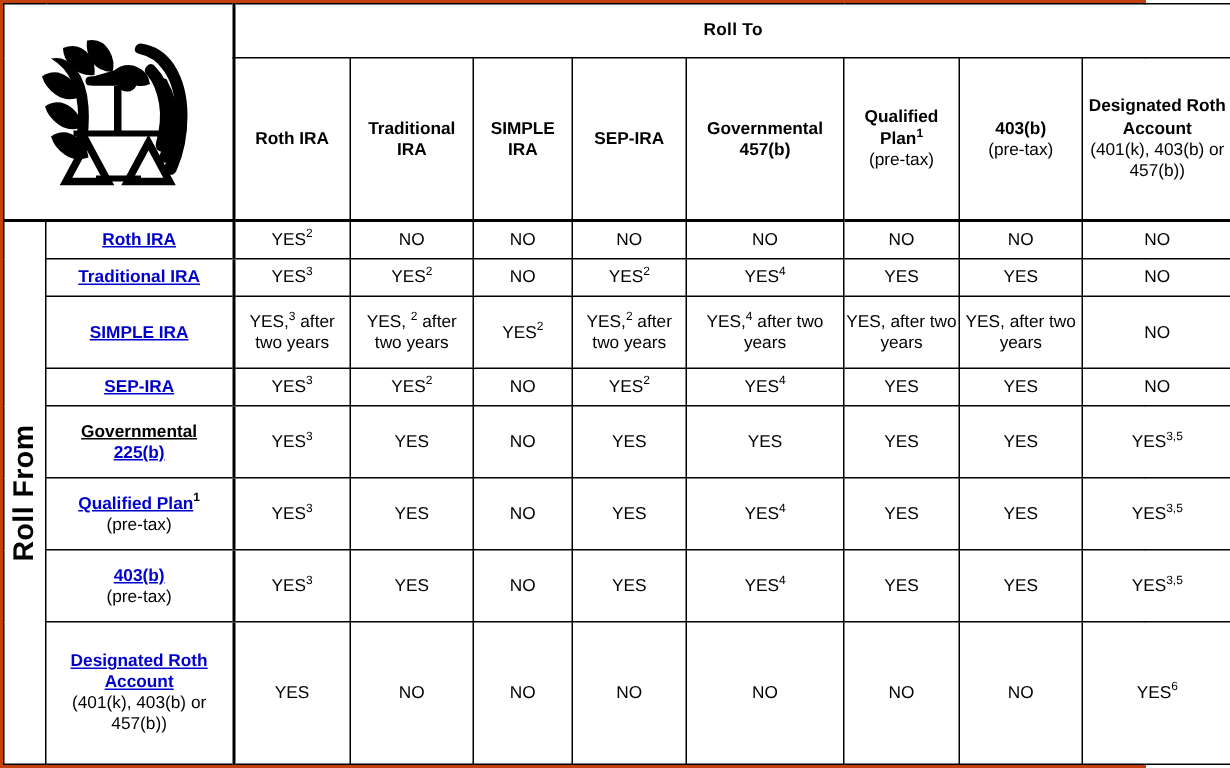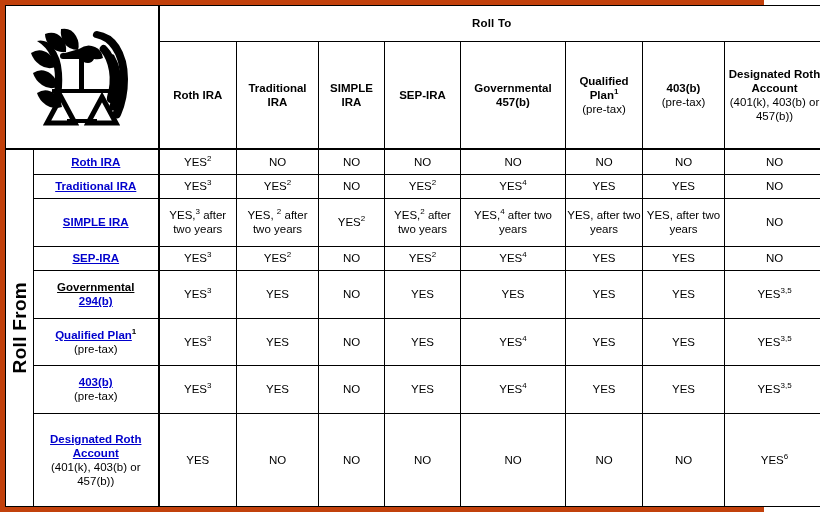--- a/index.html
+++ b/index.html
@@ -5,21 +5,21 @@
   html,body{margin:0;padding:0;}
   body{
     width:820px;height:512px;overflow:hidden;
     background:#ffffff;
     font-family:"Liberation Sans", sans-serif;
     color:#000000;
   }
   #chart-wrap{
     width:764px;height:512px;
     box-sizing:border-box;
-    border:5px solid #c2410c;
+    border:2px solid #c2410c;
     display:flex;
     flex-direction:column;
   }
   table.rollover{
     border-collapse:collapse;
     table-layout:fixed;
     width:816px;
     height:508px;
   }
   table.rollover td, table.rollover th{
@@ -199,21 +199,21 @@
           <td class="data"><span>NO</span></td>
           <td class="data"><span>YES</span><sup>2</sup></td>
           <td class="data"><span>YES</span><sup>4</sup></td>
           <td class="data"><span>YES</span></td>
           <td class="data"><span>YES</span></td>
           <td class="data"><span>NO</span></td>
         </tr>
         <tr>
           <td class="rowhead">
             <span class="plain">Governmental</span>
-            <span class="lnk" style="display: block;">294(b)</span>
+            <span class="lnk" style="display: block;">225(b)</span>
           </td>
           <td class="data"><span>YES</span><sup>3</sup></td>
           <td class="data"><span>YES</span></td>
           <td class="data"><span>NO</span></td>
           <td class="data"><span>YES</span></td>
           <td class="data"><span>YES</span></td>
           <td class="data"><span>YES</span></td>
           <td class="data"><span>YES</span></td>
           <td class="data"><span>YES</span><sup>3,5</sup></td>
         </tr>

